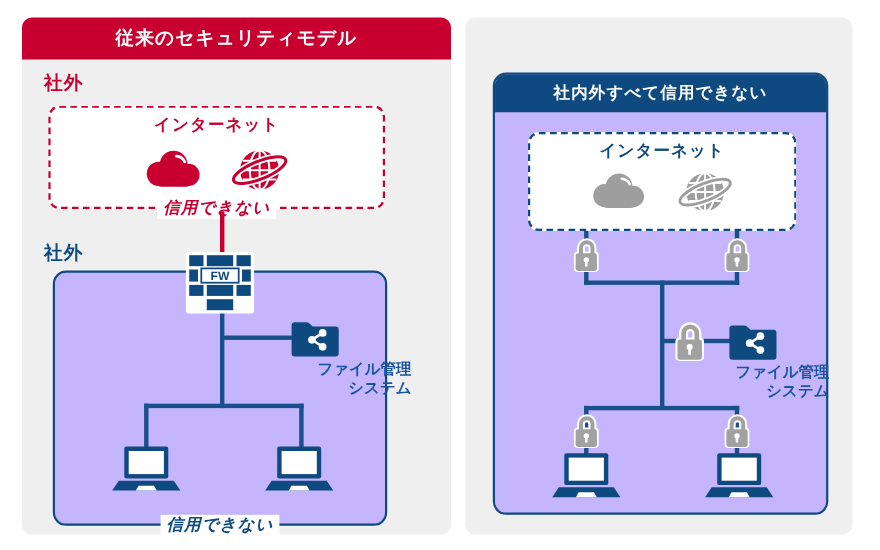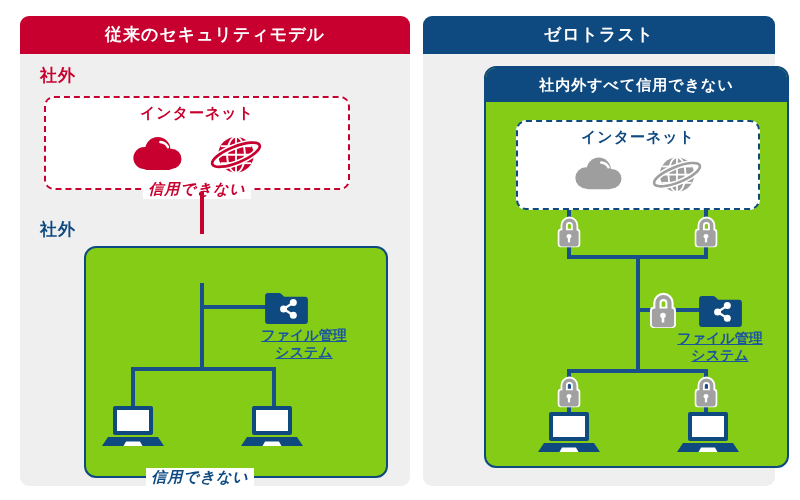--- a/index.html
+++ b/index.html
@@ -24,35 +24,35 @@
   .panel-header.navy{background:var(--navy);}
   .zone-label{position:absolute;font-size:17px;font-weight:600;letter-spacing:1px;}
   .zone-label.red{color:var(--crimson);}
   .zone-label.navy{color:var(--navy);}
   .dashed-box{position:absolute;background:#fff;border:2px dashed var(--crimson);border-radius:10px;}
   .dashed-box.navy{border-color:var(--navy);}
   .net-label{position:absolute;left:0;right:0;top:6px;text-align:center;font-size:15px;font-weight:bold;
     color:var(--crimson);letter-spacing:1px;}
   .net-label.navy{color:var(--navy);}
   .net-icons{position:absolute;left:0;right:0;top:30px;display:flex;justify-content:center;align-items:center;gap:24px;}
-  .solid-box{position:absolute;background:#84cc16;border:2px solid var(--navy);border-radius:12px;margin-left:36px;}
+  .solid-box{position:absolute;background:#c4b5fd;border:2px solid var(--navy);border-radius:12px;}
   .banner{position:absolute;left:0;top:0;right:0;height:34px;background:var(--navy);border-radius:10px 10px 0 0;
     color:#fff;font-size:15px;font-weight:bold;text-align:center;line-height:34px;letter-spacing:1px;}
   .vline,.hline{position:absolute;}
   .vline{width:4px;}
   .hline{height:4px;}
   .navy-ln{background:var(--line);}
   .red-ln{background:var(--crimson);}
   .edge-label{position:absolute;text-align:center;font-size:15px;font-weight:bold;letter-spacing:1px;}
   .edge-label span{display:inline-block;background:#fff;padding:0 5px;
     text-shadow:0 0 2px #fff,0 0 2px #fff;font-style:italic;}
   .edge-label.red span{color:var(--crimson);}
   .edge-label.navy span{color:var(--navy);}
   .fw-wrap{position:absolute;background:#fff;padding:3px;border-radius:3px;line-height:0;color:var(--navy);}
-  .fs-label{position:absolute;text-align:center;font-size:14px;font-weight:bold;color:var(--label-blue);line-height:17px;text-decoration:underline;}
+  .fs-label{position:absolute;text-align:right;font-size:14px;font-weight:bold;color:var(--label-blue);line-height:17px;}
   .icon{display:block;line-height:0;}
   svg{overflow:visible;display:block;}
   .abs{position:absolute;}
 </style>
 </head>
 <body>
 
 <div class="page">
 
   <section class="panel left">
@@ -103,20 +103,37 @@
     <div class="zone-label navy abs" style="left:20px;top:202px;">社外</div>
 
     <div class="solid-box" style="left:28px;top:230px;width:304px;height:232px;"></div>
 
     <div class="vline navy-ln" style="left:180px;top:267px;height:88px;"></div>
     <div class="hline navy-ln" style="left:182px;top:289px;width:64px;"></div>
     <div class="hline navy-ln" style="left:111px;top:351px;width:145px;"></div>
     <div class="vline navy-ln" style="left:111px;top:351px;height:43px;"></div>
     <div class="vline navy-ln" style="left:252px;top:351px;height:43px;"></div>
 
+    <div class="fw-wrap" style="left:149px;top:213px;">
+      <svg width="56" height="50" viewBox="0 0 56 50">
+        <g fill="currentColor">
+          <rect x="0" y="0" width="13" height="10"></rect>
+            <rect x="16" y="0" width="24" height="10"></rect>
+            <rect x="43" y="0" width="13" height="10"></rect>
+          <rect x="0" y="13" width="8" height="11"></rect>
+            <rect x="48" y="13" width="8" height="11"></rect>
+          <rect x="0" y="27" width="13" height="10"></rect>
+            <rect x="16" y="27" width="24" height="10"></rect>
+            <rect x="43" y="27" width="13" height="10"></rect>
+          <rect x="16" y="40" width="24" height="10"></rect>
+        </g>
+        <rect x="11" y="12" width="34" height="13" fill="#fff" stroke="currentColor" stroke-width="1.6"></rect>
+        <text x="28" y="22.5" text-anchor="middle" font-size="11" font-weight="bold" fill="currentColor">FW</text>
+      </svg>
+    </div>
 
     <span class="icon abs" style="left:244px;top:273px;color:var(--navy);">
       <svg width="45" height="36" viewBox="0 0 46 37">
         <path d="M1 7 a3 3 0 0 1 3 -3 h11 a4 4 0 0 1 3 1.4 L20.6 8 H42 a3 3 0 0 1 3 3 v22 a3 3 0 0 1 -3 3 H4 a3 3 0 0 1 -3 -3 z" fill="currentColor"></path>
         <g stroke="#fff" stroke-width="2.4" fill="none">
             <path d="M30 14 L20 20.5 L30 27"></path>
           </g>
         <circle cx="30" cy="14" r="3.6" fill="#fff"></circle>
           <circle cx="20" cy="20.5" r="3.6" fill="#fff"></circle>
           <circle cx="30" cy="27" r="3.6" fill="#fff"></circle>
@@ -143,23 +160,20 @@
         <path d="M24 35.5 h14 l2.5 4.5 h-19 z" fill="#fff"></path>
       </svg>
     </span>
 
     <div class="edge-label navy" style="left:28px;top:452px;width:304px;">
       <span>信用できない</span>
     </div>
   </section>
 
   <section class="panel right">
-    <header class="panel-header navy">
-      <span>ゼロトラスト</span>
-    </header>
 
     <div class="solid-box" style="left:25px;top:50px;width:305px;height:402px;">
       <div class="banner">社内外すべて信用できない</div>
 
       <div class="vline navy-ln" style="left:81px;top:140px;height:12px;"></div>
       <div class="vline navy-ln" style="left:218px;top:140px;height:12px;"></div>
       <div class="vline navy-ln" style="left:81px;top:177px;height:14px;"></div>
       <div class="vline navy-ln" style="left:218px;top:177px;height:14px;"></div>
       <div class="hline navy-ln" style="left:81px;top:187px;width:141px;"></div>
       <div class="vline navy-ln" style="left:150px;top:187px;height:116px;"></div>

